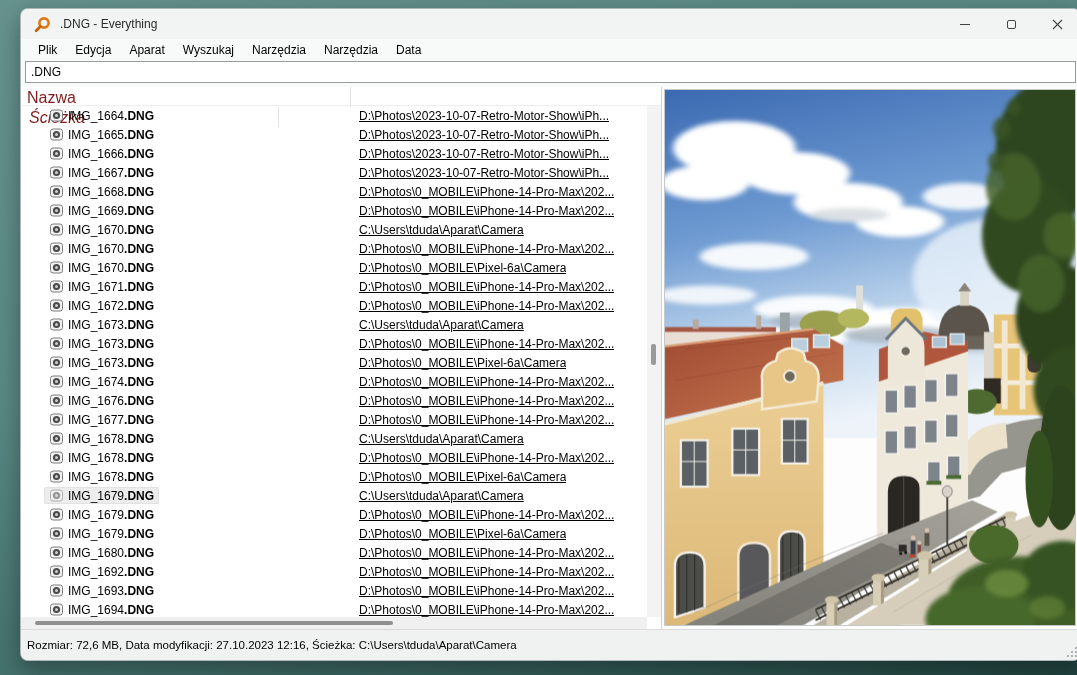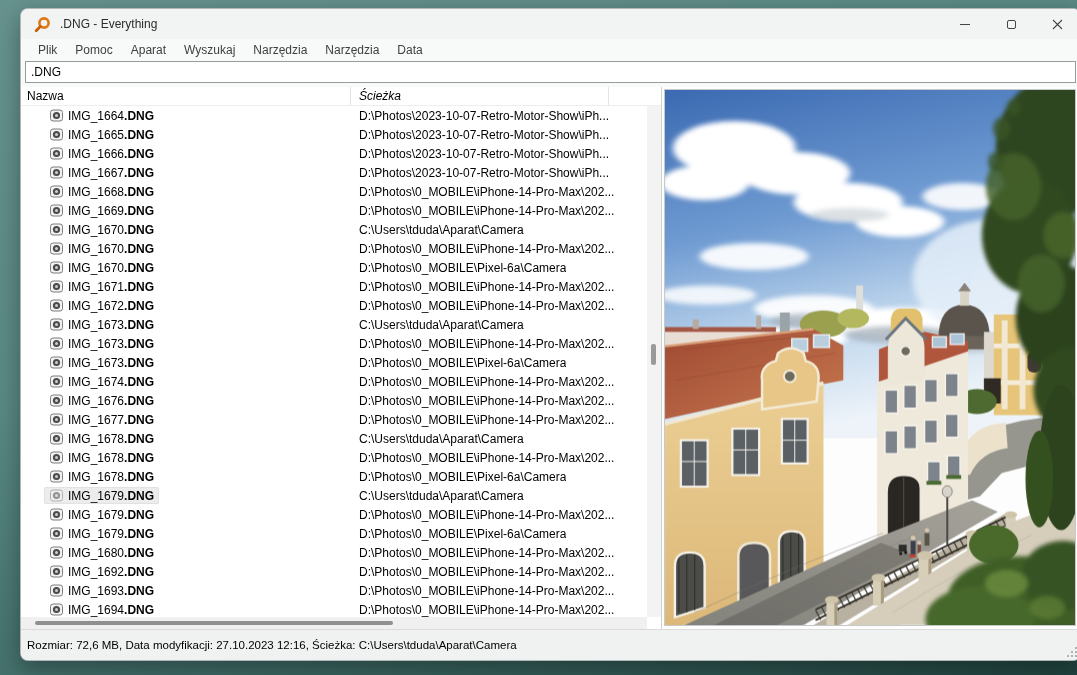--- a/index.html
+++ b/index.html
@@ -19,40 +19,40 @@
   
   .titlebar { height:30px; background:#f2f4f4; display:flex; align-items:center; flex:none; }
   .app-icon { width:17px; height:17px; margin:0 9px 0 13px; flex:none; }
   .title { font-size:12px; color:#2b2b2b; }
   .caption { margin-left:auto; display:flex; height:100%; }
   .capbtn { width:46px; height:100%; display:flex; align-items:center; justify-content:center; }
   .min-glyph { width:10px; height:1px; background:#444; }
   .max-glyph { width:9px; height:9px; border:1px solid #444; border-radius:2px; }
   
   .menubar { height:22px; background:#f8f9f9; display:flex; align-items:center; padding-left:8px; flex:none; }
-  .menuitem { font-size:12px; color:#404040; padding:0 9px; line-height:22px; }
+  .menuitem { font-size:12px; color:#000000; padding:0 9px; line-height:22px; }
   
   .searchrow { background:#f8f9f9; padding:0 4px 4px 4px; height:26px; flex:none; }
   .searchbox { width:100%; height:22px; background:#fff; border:1px solid #979b9b;
     font-family:"Liberation Sans",sans-serif; font-size:12px; padding:0 5px; color:#000; outline:none; }
   
   .content { flex:1; display:flex; min-height:0; background:#fff; position:relative; }
   .listpane { width:641px; flex:none; position:relative; border-right:1px solid #cfd2d2; }
-  .colheader { height:19px; display:flex; font-size:12px; color:#000000; border-bottom:1px solid #eee; }
+  .colheader { height:19px; display:flex; font-size:16px; color:#7f1d1d; border-bottom:1px solid #eee;flex-direction:column; }
   .colheader .c1 { width:330px; padding:2px 0 0 6px; border-right:1px solid #e3e3e3; }
   .colheader .c2 { width:258px; padding:2px 0 0 8px; border-right:1px solid #e3e3e3;font-style:italic; }
   .rows { position:absolute; top:19px; left:0; right:14px; bottom:12px; overflow:hidden; }
   .row { height:19px; display:flex; align-items:center; font-size:12px; color:#000; white-space:nowrap; }
   .namebox { width:330px; flex:none; display:flex; align-items:center; height:19px;padding-left:23px; }
   .namebox .inner { display:inline-flex; align-items:center; height:17px; padding:0 5px 0 0; border-radius:2px; }
   .row.selected .inner { background:#ececec; box-shadow:0 0 0 1px #e2e2e2 inset; }
   .row.selected .ficon { opacity:.55; }
   .ficon { width:13px; height:13px; margin:0 5px 0 6px; flex:none; }
   .ext { font-weight:bold; }
-  .pathcell { padding-left:8px; overflow:hidden; }
+  .pathcell { padding-left:8px; overflow:hidden;text-decoration:underline; }
   
   .vscroll { position:absolute; top:19px; right:0; width:14px; bottom:12px; background:#f3f3f3; }
   .vthumb { position:absolute; left:4px; top:238px; width:5px; height:21px; background:#9a9a9a; border-radius:2px; }
   .hscroll { position:absolute; left:0; right:14px; bottom:0; height:12px; background:#f0f0f0; }
   .hthumb { position:absolute; left:14px; top:4px; width:358px; height:4px; background:#8f8f8f; border-radius:2px; }
   
   .preview { flex:1; position:relative; background:#fdfdfd; }
   .photo-frame { position:absolute; top:2px; left:2px; right:4px; bottom:3px; border:1px solid #c6c9c9; }
   .photo-frame svg { width:100%; height:100%; display:block; }
   .b3 { filter:blur(3px); }
@@ -84,21 +84,21 @@
       <div class="capbtn">
         <svg width="11" height="11" viewBox="0 0 11 11">
           <path d="M1,1 L10,10 M10,1 L1,10" stroke="#444" stroke-width="1.1"></path>
         </svg>
       </div>
     </div>
   </div>
 
   <div class="menubar">
     <span class="menuitem">Plik</span>
-    <span class="menuitem">Pomoc</span>
+    <span class="menuitem">Edycja</span>
     <span class="menuitem">Aparat</span>
     <span class="menuitem">Wyszukaj</span>
     <span class="menuitem">Narzędzia</span>
     <span class="menuitem">Narzędzia</span>
     <span class="menuitem">Data</span>
   </div>
 
   <div class="searchrow">
     <input class="searchbox" value=".DNG" style="">
   </div>

